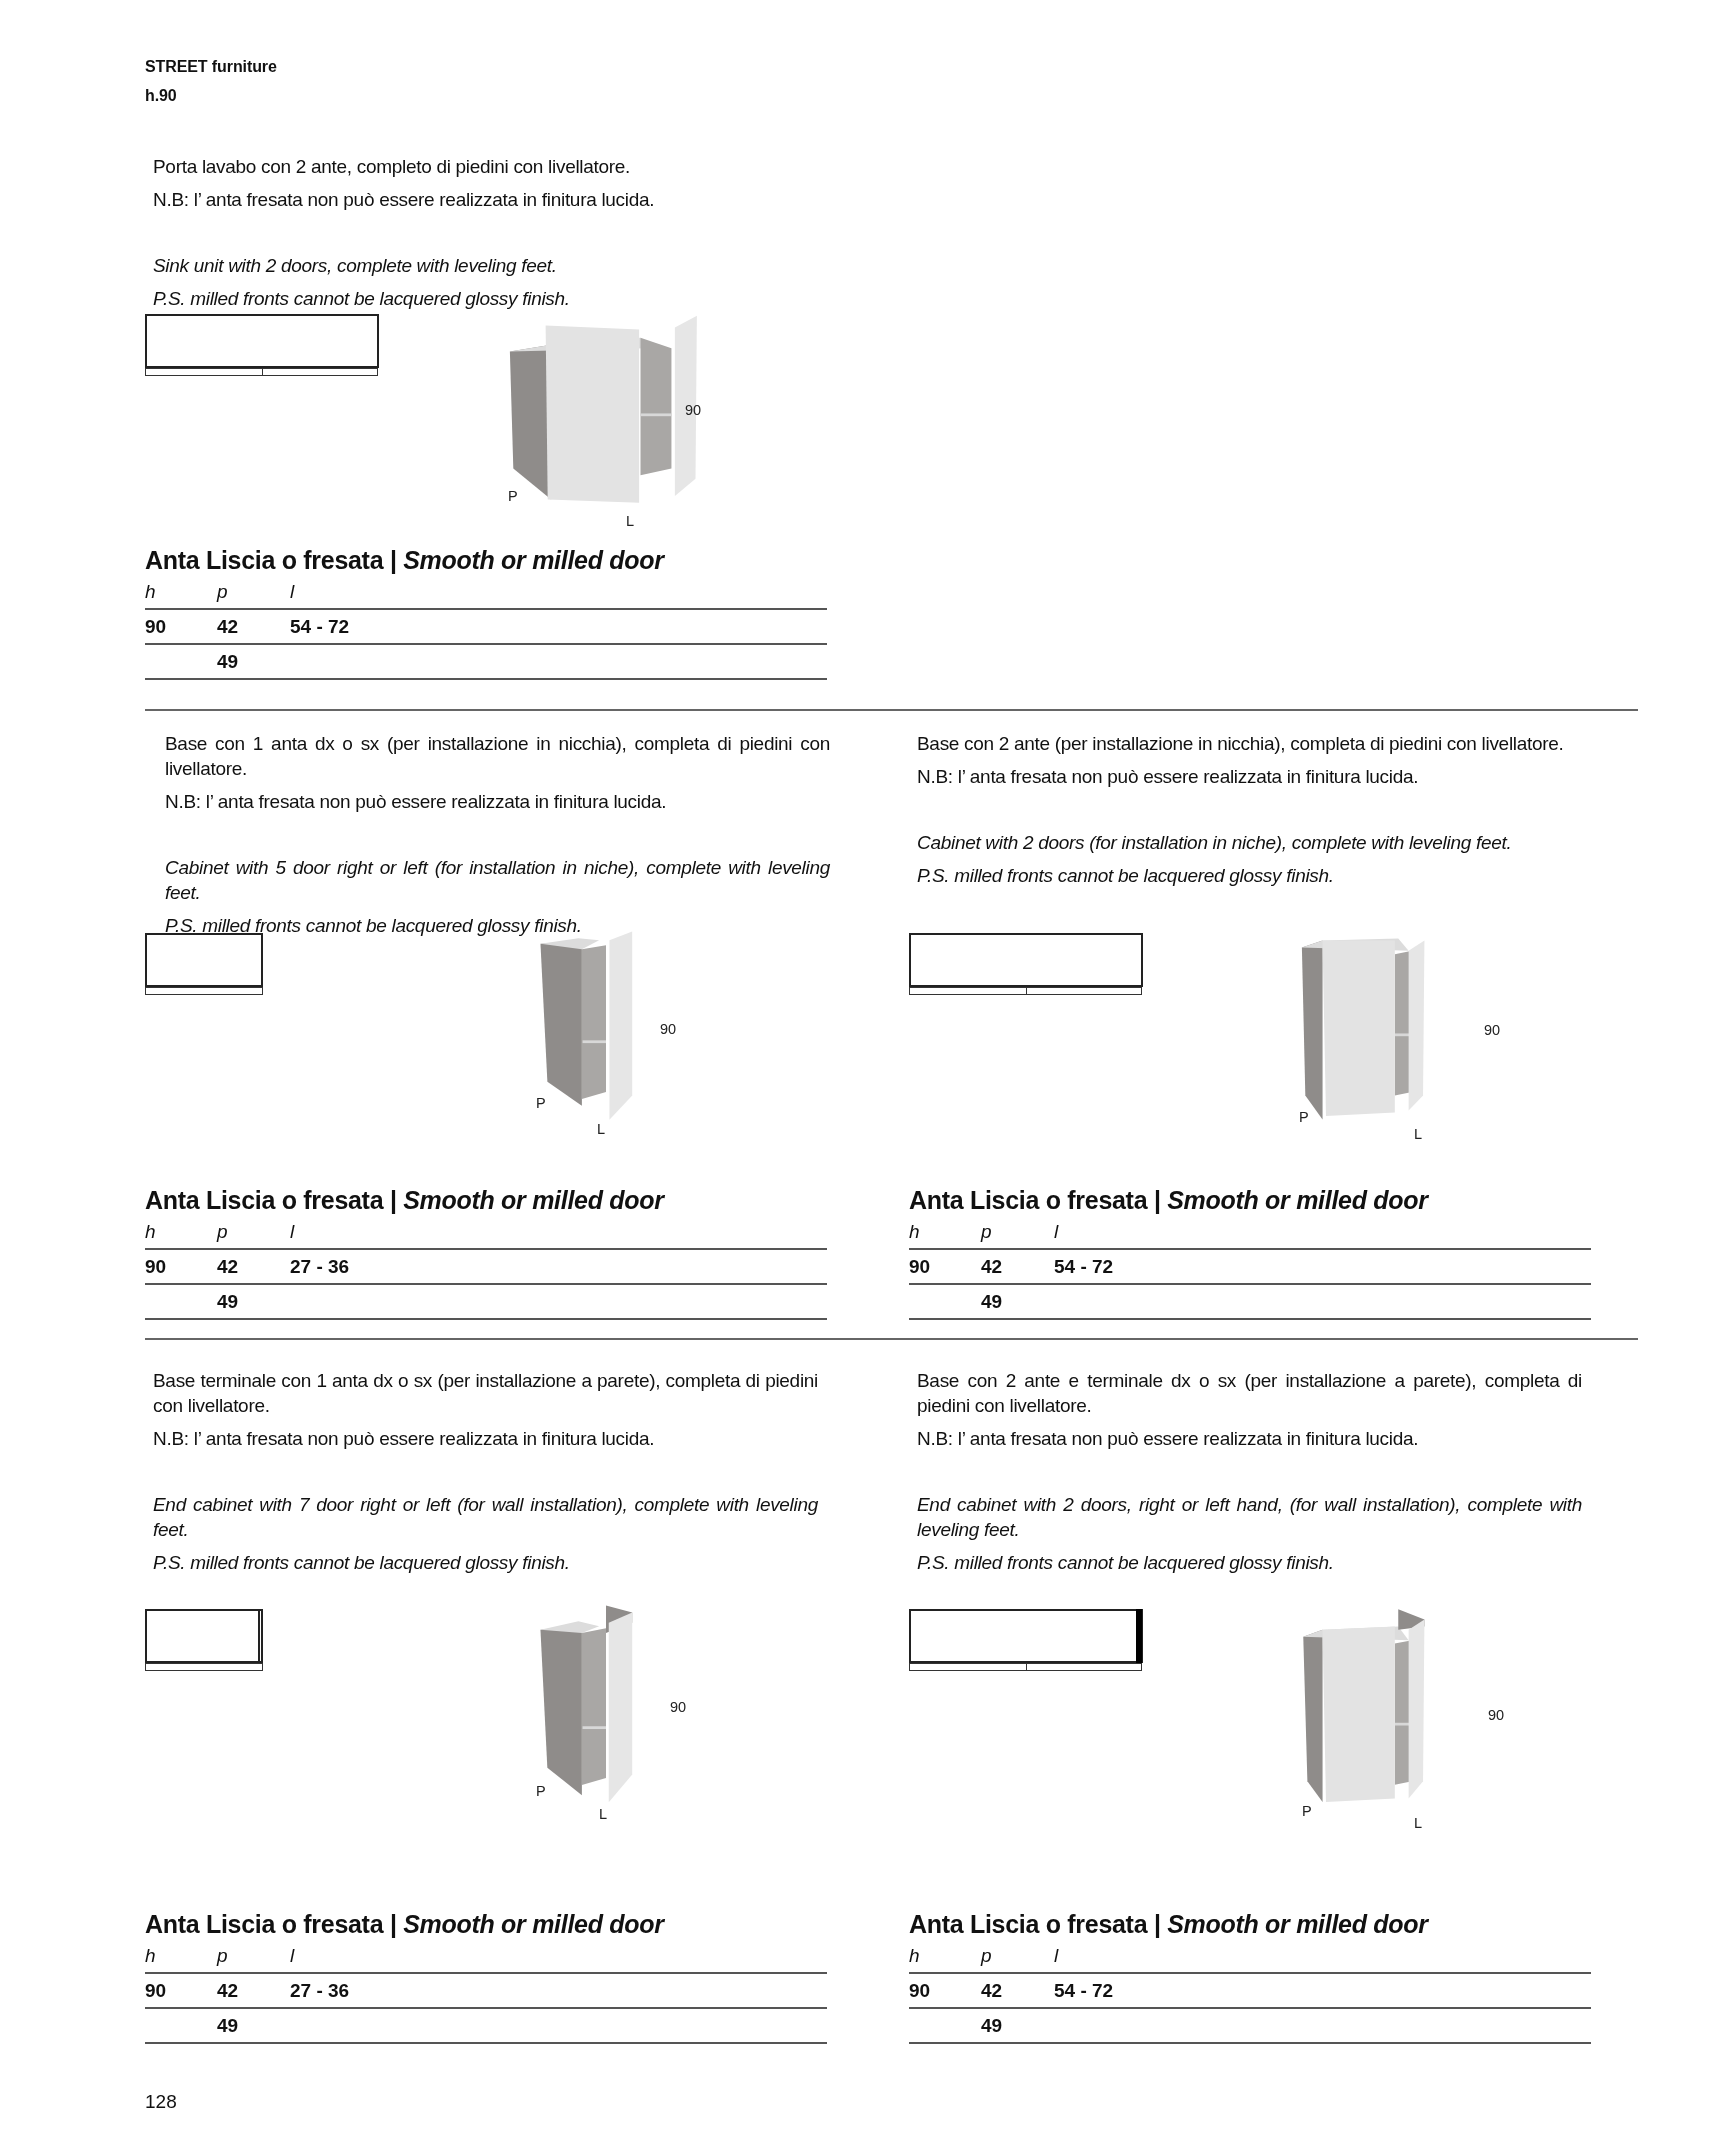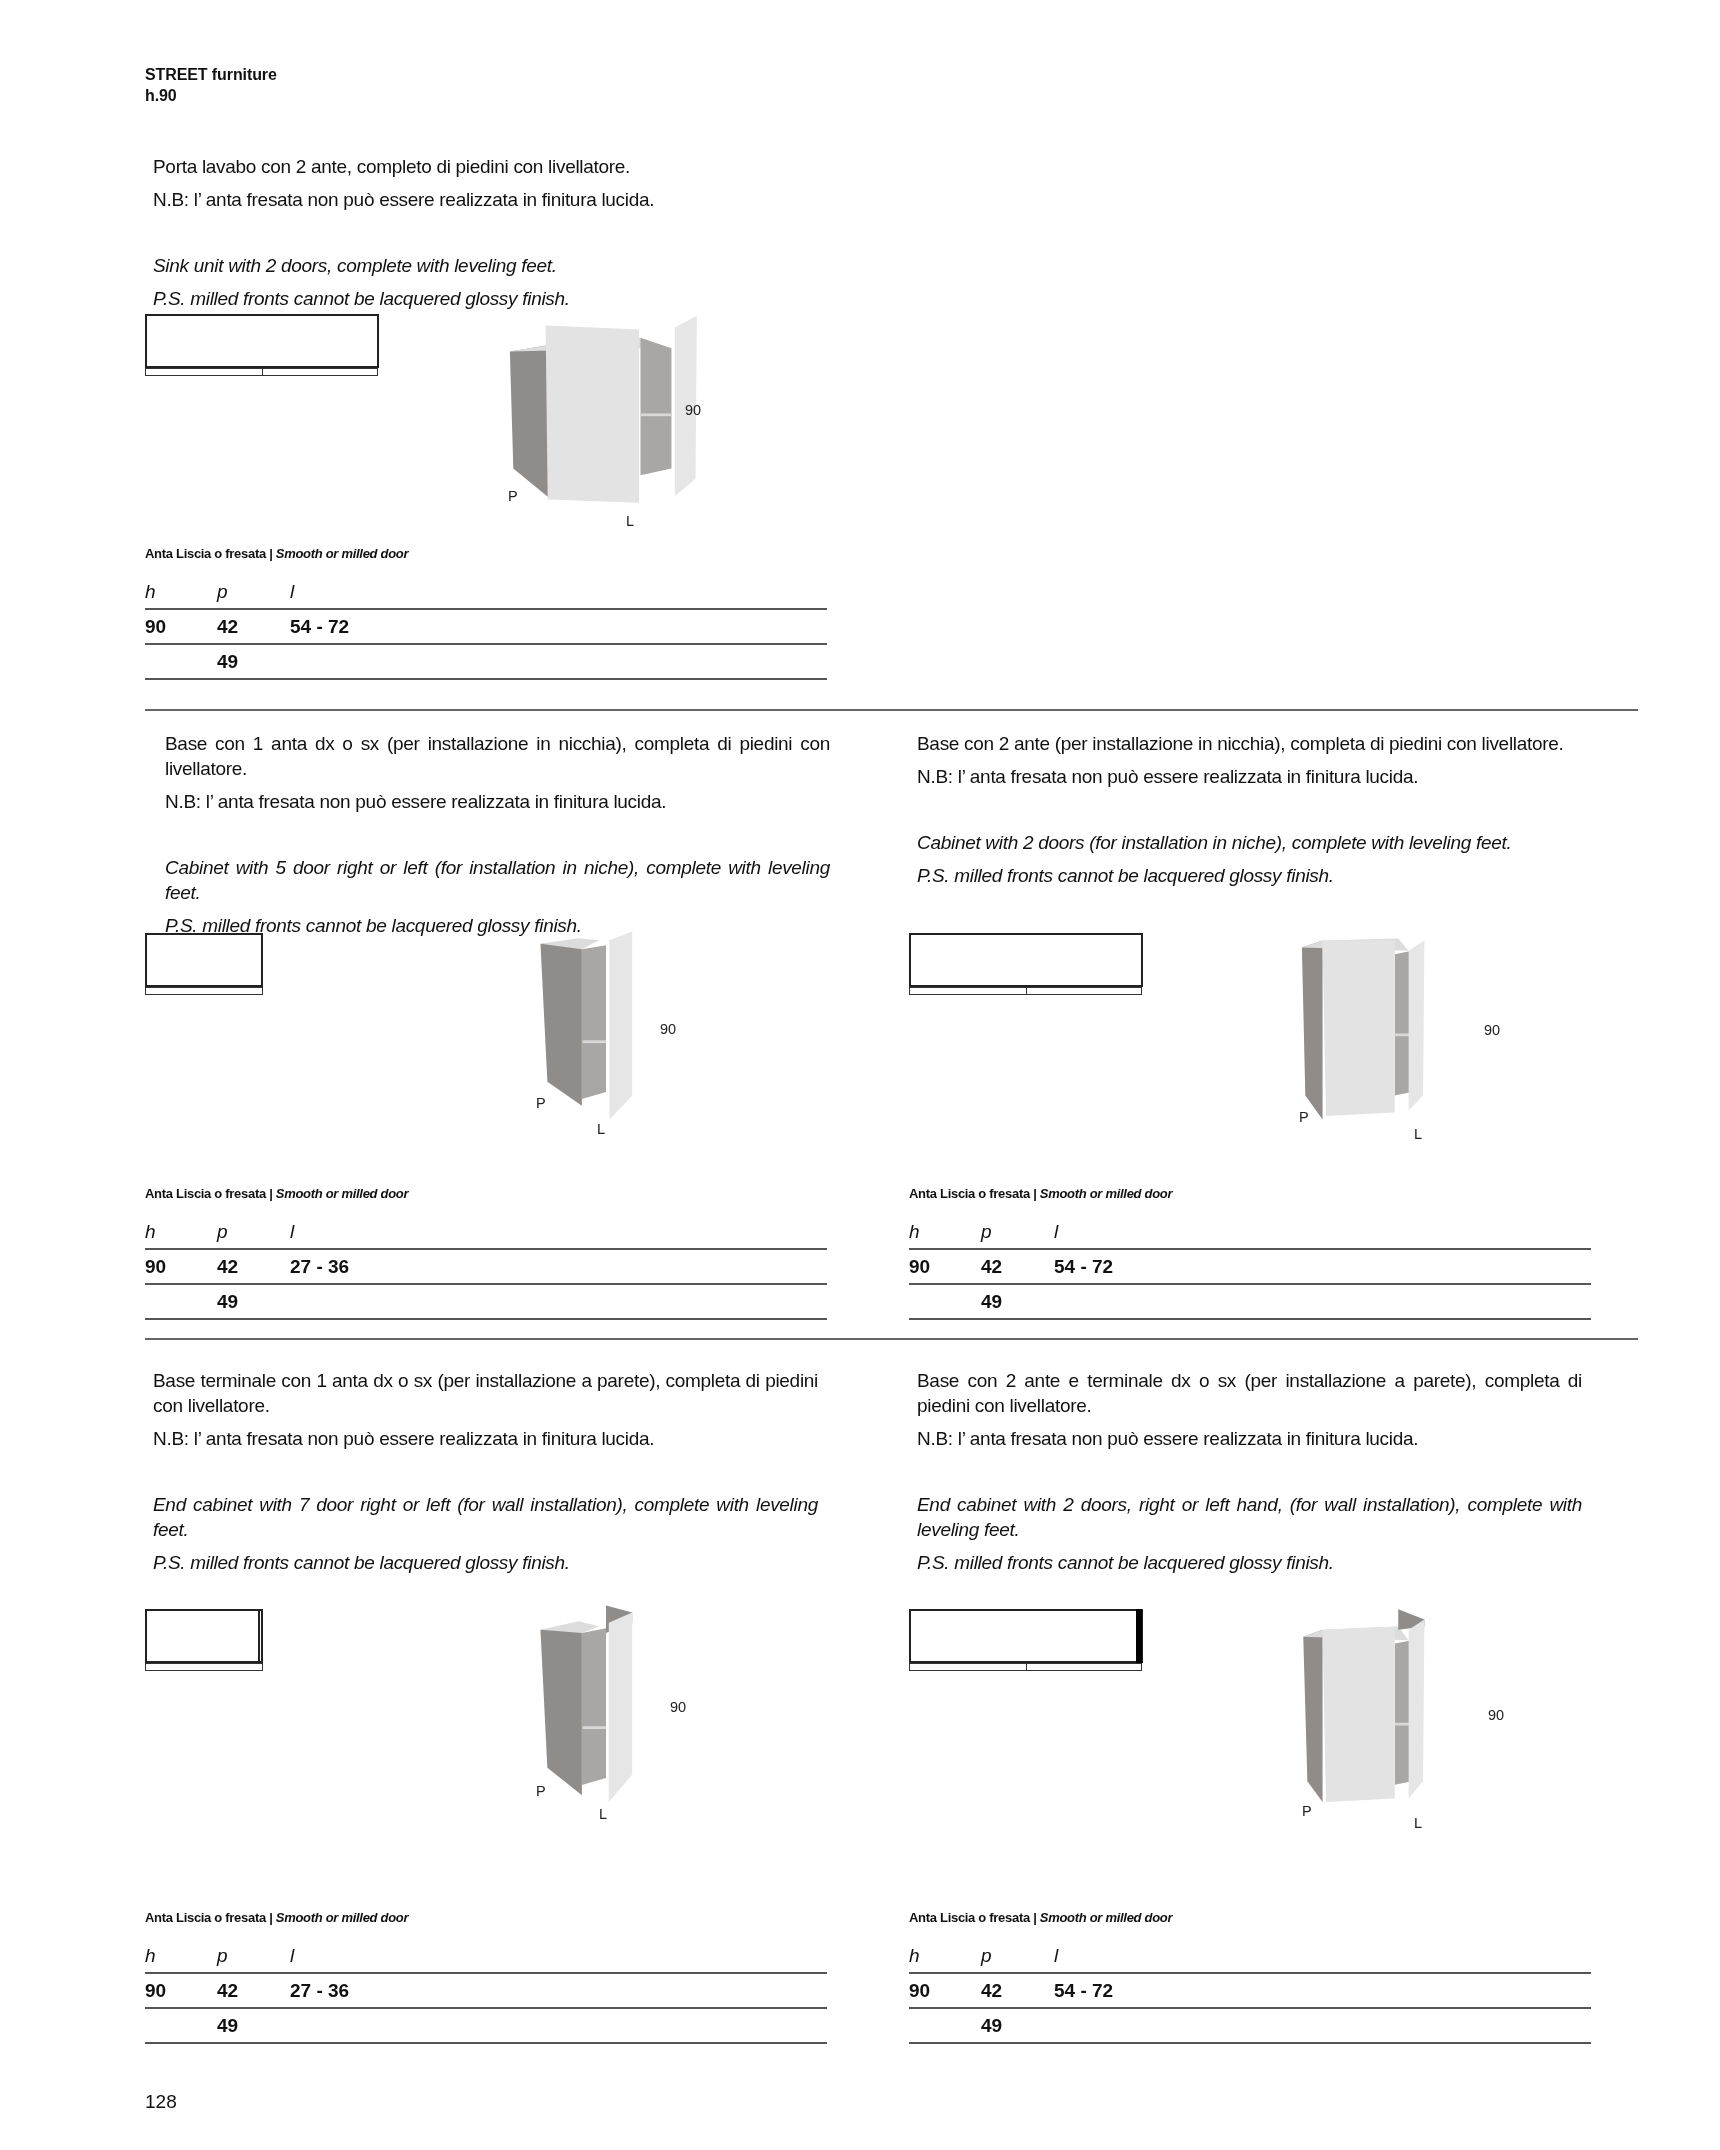--- a/index.html
+++ b/index.html
@@ -5,38 +5,38 @@
   html, body { margin: 0; padding: 0; background: #ffffff; }
   body { width: 1721px; height: 2151px; position: relative; overflow: hidden;
          font-family: "Liberation Sans", sans-serif; color: #111; }
   .abs { position: absolute; }
   .hdr { font-weight: bold; font-size: 16px; letter-spacing: -0.1px; }
   .desc { font-size: 19px; line-height: 25px; letter-spacing: -0.3px; }
   .desc p { margin: 8px; }
   .desc .gap { height: 25px; }
   .desc .it { font-style: italic; }
   .just { text-align: justify; text-align-last: left; }
-  .spec-title { font-size: 13px; font-weight: bold; letter-spacing: -0.3px; }
+  .spec-title { font-size: 25px; font-weight: bold; letter-spacing: -0.3px; }
   .spec-title .en { font-style: italic; }
   .spec-table { width: 682px; border-collapse: collapse; font-size: 19px; }
   .spec-table td { padding: 0; height: 33px; vertical-align: middle; }
   .spec-table .c1 { width: 72px; } .spec-table .c2 { width: 73px; }
   .spec-table thead td { font-style: italic; font-weight: normal; border-bottom: 2.1px solid #555; }
   .spec-table tbody td { font-weight: bold; border-bottom: 2.1px solid #555; }
   .divider { height: 2.1px; background: #666; }
   .plan { position: absolute; }
   .plan .top { position: absolute; border: 2.1px solid #222; background: #fff; }
   .plan .base { position: absolute; border: 1.4px solid #333; background: #fff; }
   .dim { position: absolute; font-size: 14.5px; color: #222; }
   .page-num { font-size: 19px; }
 </style>
 </head>
 <body>
 
-<div class="abs hdr" style="left:145px; top:66px;">STREET furniture</div>
+<div class="abs hdr" style="left:145px; top:58px;">STREET furniture</div>
 <div class="abs hdr" style="left:145px; top:87px;">h.90</div>
 
 <section>
   <div class="abs desc" style="left:145px; top:146px; width:689px;">
     <p>Porta lavabo con 2 ante, completo di piedini con livellatore.</p>
     <p>N.B: l’ anta fresata non può essere realizzata in finitura lucida.</p>
     <div class="gap"></div>
     <p class="it">Sink unit with 2 doors, complete with leveling feet.</p>
     <p class="it">P.S. milled fronts cannot be lacquered glossy finish.</p>
   </div>

